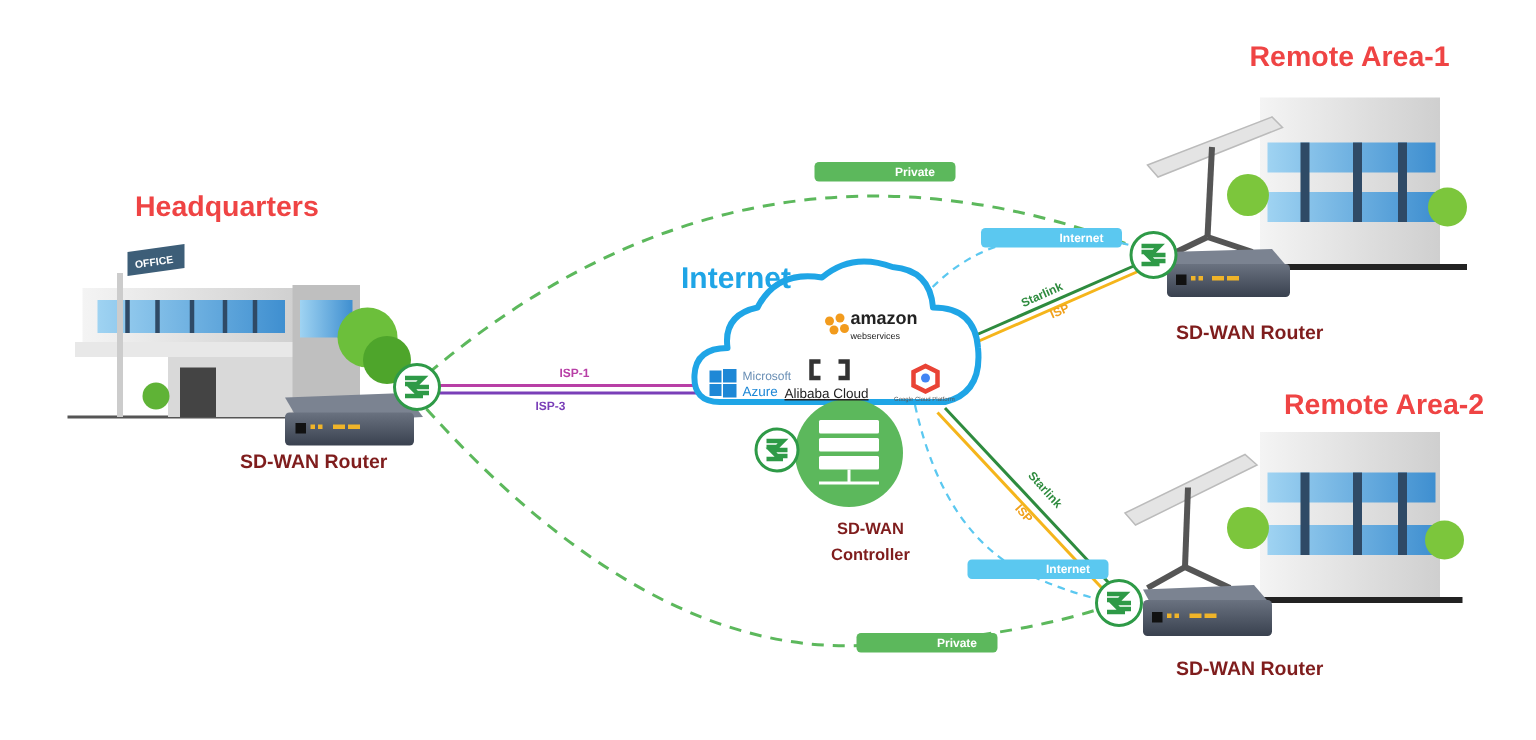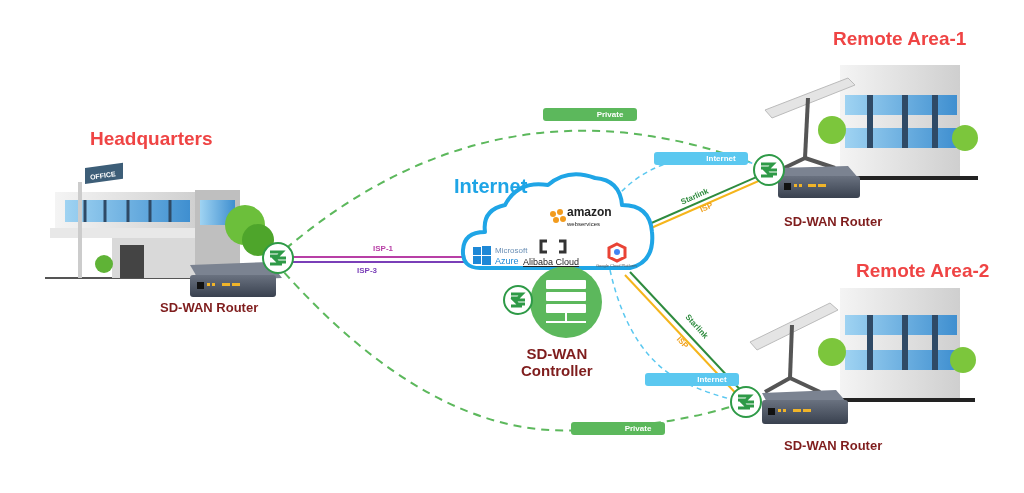--- a/index.html
+++ b/index.html
@@ -202,21 +202,21 @@
   <span>amazon</span><br>
   <span style="font-size:6px;font-weight:normal;">webservices</span>
 </div>
 <div style="position:absolute;left:495px;top:246px;font-size:8px;color:#6a8fb5;line-height:10px;">
   <span>Microsoft</span><br>
   <span style="font-size:9px;color:#1e88d6;">Azure</span>
 </div>
 <div style="position:absolute;left:523px;top:257px;font-size:9px;color:#222;text-decoration:underline;">Alibaba Cloud</div>
 <div style="position:absolute;left:596px;top:263px;font-size:4px;color:#555;white-space:nowrap;">Google Cloud Platform</div>
 
-<div class="green-label" style="left:521px;top:345px;line-height:17px;font-size:15px;">
+<div class="green-label" style="left:554px;top:345px;line-height:17px;font-size:11px;">
   <div>SD-WAN</div>
   <div>Controller</div>
 </div>
 
 <div class="link-label" style="left:357px;top:244px;color:#b83fa6;margin-left:16px;">ISP-1</div>
 <div class="link-label" style="left:357px;top:266px;color:#7a3fb8;">ISP-3</div>
 
 <div class="pill green" style="left:543px;top:108px;width:54px;">Private</div>
 <div class="pill green" style="left:571px;top:422px;width:54px;">Private</div>
 <div class="pill blue" style="left:654px;top:152px;width:54px;">Internet</div>

